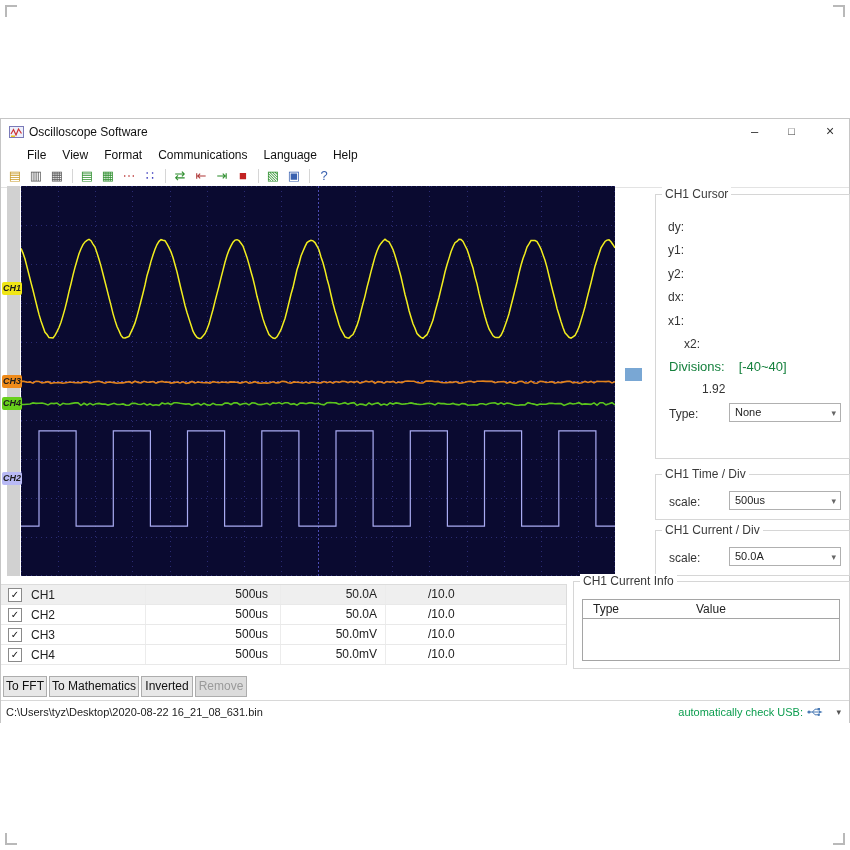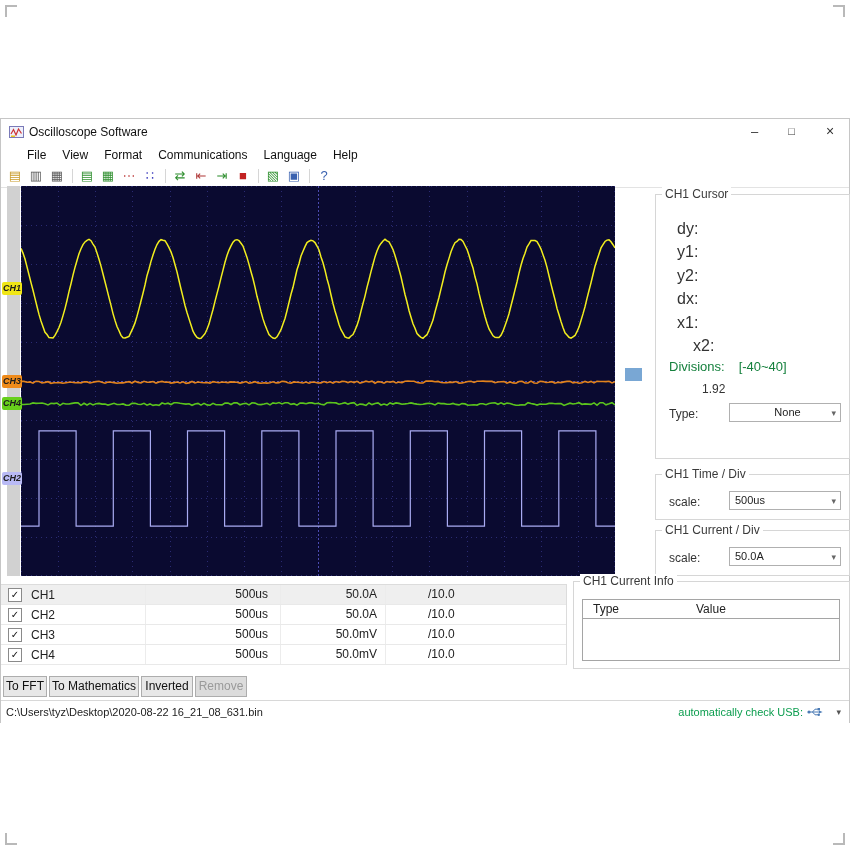--- a/index.html
+++ b/index.html
@@ -34,23 +34,23 @@
   .left-strip{position:absolute;left:6px;top:67px;width:13px;height:390px;background:#d1d1d1;}
   .scope{position:absolute;left:20px;top:67px;width:594px;height:390px;background:#0a0a30;}
   .channel-tag{position:absolute;left:1px;width:20px;height:13px;border-radius:2px;
                font-style:italic;font-weight:bold;font-size:9px;color:#1c1c1c;
                text-align:center;line-height:13px;z-index:5;}
   .splitter{position:absolute;left:624px;top:249px;width:17px;height:13px;background:#79a7d4;}
 
   
   .group{position:absolute;border:1px solid #d6d6d6;background:#fff;}
   .group-title{position:absolute;top:-8px;left:6px;background:#fff;padding:0 3px;font-size:12px;color:#3a3a3a;white-space:nowrap;}
-  #cursor-group{left:654px;top:75px;width:193px;height:263px;text-align:center;}
+  #cursor-group{left:654px;top:75px;width:193px;height:263px;}
   #cursor-fields{position:absolute;left:0;top:0;right:0;bottom:0;}
-  .cursor-field{position:absolute;left:21px;height:14px;font-size:16px;color:#333;}
+  .cursor-field{position:absolute;left:12px;height:14px;font-size:12px;color:#333;}
   .cur-div-row{position:absolute;left:13px;top:164px;font-size:13px;color:#15803d;}
   .cur-div-row .val{margin-left:14px;}
   .cur-div-num{position:absolute;left:46px;top:187px;font-size:12px;color:#333;}
   .cur-type-label{position:absolute;left:13px;top:212px;font-size:12px;color:#333;}
   .select{position:absolute;left:73px;width:112px;height:19px;border:1px solid #b0b0b0;background:#fff;
           font-size:11px;line-height:17px;padding-left:5px;box-sizing:border-box;color:#222;}
   .select .arrow{position:absolute;right:4px;top:1px;line-height:16px;font-size:9px;color:#666;}
   #type-select{top:208px;}
   #time-group{left:654px;top:355px;width:193px;height:44px;}
   #current-group{left:654px;top:411px;width:193px;height:44px;}

